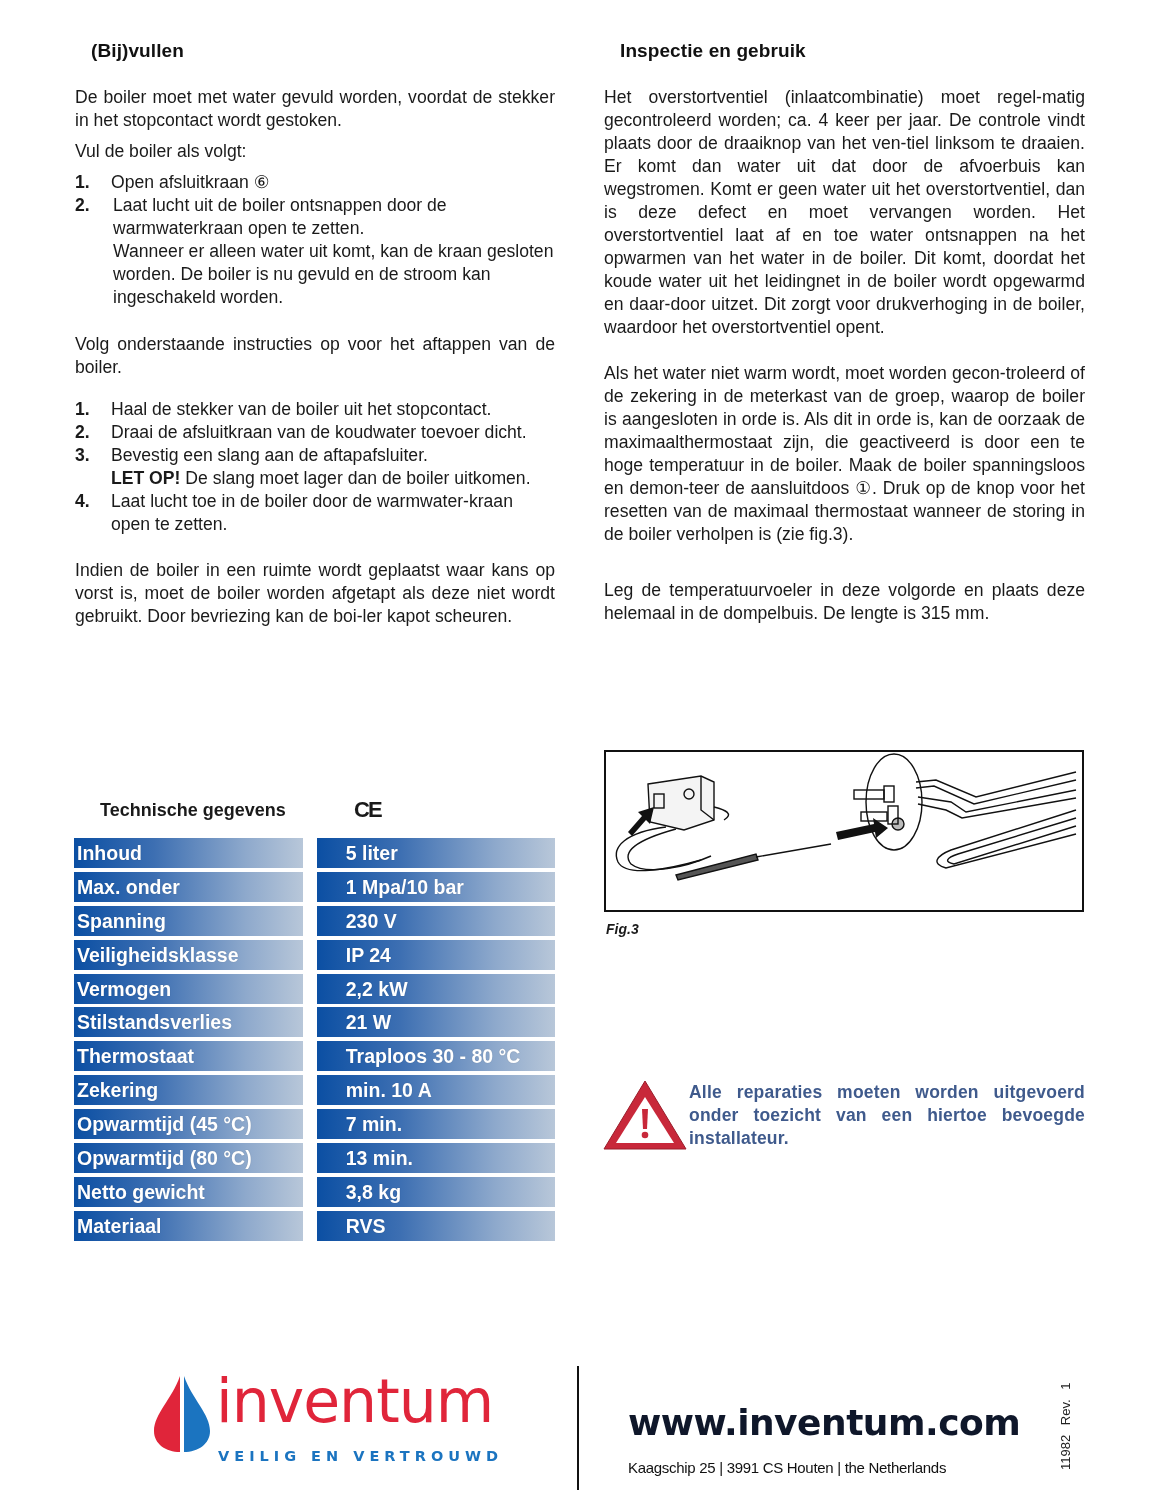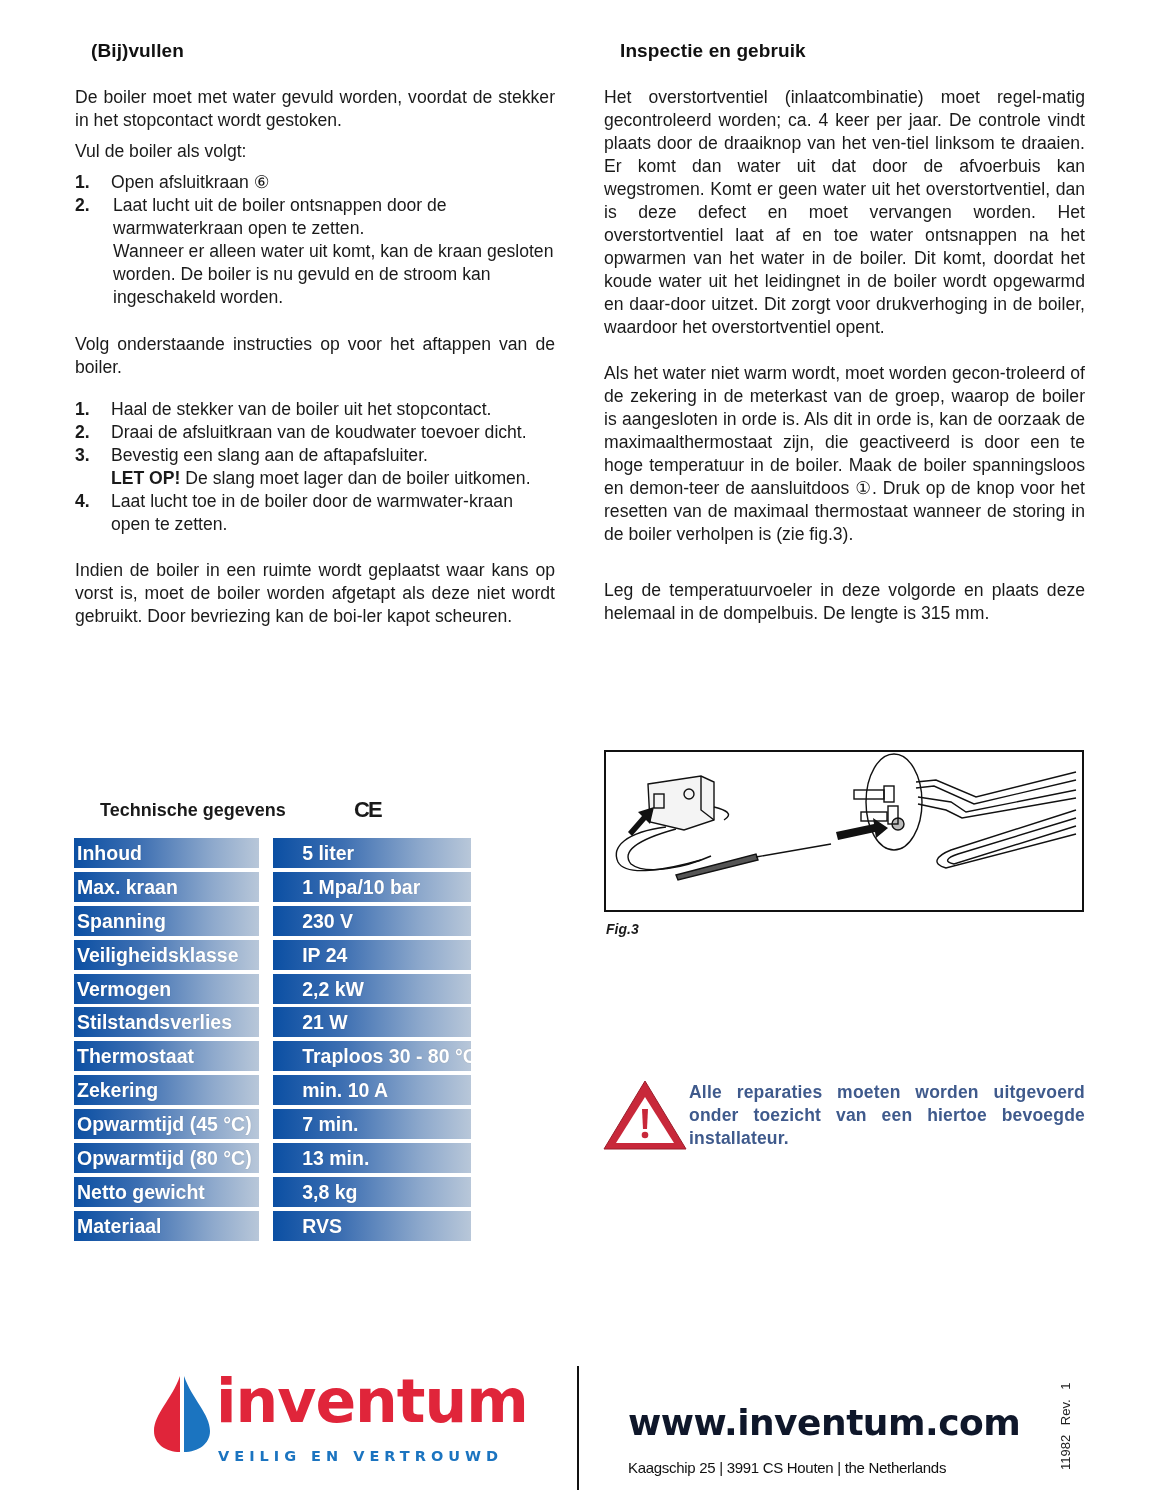--- a/index.html
+++ b/index.html
@@ -13,42 +13,42 @@
   .ol { margin:0; padding:0; list-style:none; }
   .ol li { position:relative; padding-left:36px; font-size:17.6px; line-height:23px; }
   .ol li .num { position:absolute; left:0; top:0; font-weight:bold; }
   .ol li .sub { display:block; }
   .ol li b { font-weight:bold; }
 
   
   #tech-title-row { position:absolute; left:88px; top:798px; width:480px; height:26px;margin-left:12px; }
   #tech-title { position:absolute; left:0; top:2px; font-size:18px; font-weight:bold; }
   #ce-mark { position:absolute; left:254px; top:-1px; font-size:22px; font-weight:bold; letter-spacing:-2px; }
-  #tech-table { position:absolute; left:74px; top:838px; width:397px; }
+  #tech-table { position:absolute; left:74px; top:838px; width:481px; }
   .trow { display:flex; height:30px; margin-bottom:3.9px; }
   .tcell { height:30px; color:#fff; font-weight:bold; font-size:19.5px; line-height:30px;
            background:linear-gradient(to right, #0b4fa3 0%, #3d6fb2 35%, #8ea9cc 75%, #b8c7d9 100%);
            text-shadow:0 0 1px rgba(0,0,0,0.25); white-space:nowrap; overflow:hidden; }
   .tcell.label { width:235px; padding-left:3px; box-sizing:border-box; }
   .tcell.value { width:244px; margin-left:14px; padding-left:29px; box-sizing:border-box; }
 
   
   #figure { position:absolute; left:604px; top:750px; width:480px; height:162px;
             border:2.5px solid #111; box-sizing:border-box; background:#fff; }
   #fig-caption { position:absolute; left:606px; top:921px; font-size:14px; font-weight:bold; font-style:italic; }
 
   
   #warning { position:absolute; left:602px; top:1077px; width:484px; height:80px; }
   #warn-icon { position:absolute; left:0; top:0; width:86px; height:76px; }
   #warn-text { position:absolute; left:87px; top:4px; width:396px; font-size:17.5px; line-height:23px;
                font-weight:bold; color:#3f5a8c; text-align:justify; letter-spacing:0.2px; }
 
   
   #logo { position:absolute; left:150px; top:1370px; width:390px; height:100px; }
-  #logo-word { position:absolute; left:66px; top:-4px; font-size:60px; font-weight:bold; color:#e0253a;
+  #logo-word { position:absolute; left:66px; top:-4px; font-size:60px; font-weight:normal; color:#e0253a;
                font-family:"DejaVu Sans", sans-serif; letter-spacing:-1px; }
   #logo-tag { position:absolute; left:68px; top:78px; font-size:14.5px; font-weight:bold; color:#1b74c0;
               letter-spacing:5px; font-family:"DejaVu Sans", sans-serif; }
   #footer-divider { position:absolute; left:577px; top:1366px; width:2px; height:124px; background:#111; }
   #website { position:absolute; left:628px; top:1402px; font-size:36px; font-weight:bold; color:#0f172a;
              font-family:"DejaVu Sans", sans-serif; letter-spacing:-0.5px; }
   #address { position:absolute; left:628px; top:1459px; font-size:15px; color:#111; letter-spacing:-0.3px; }
   #docref { position:absolute; left:1058px; top:1470px; transform:rotate(-90deg); transform-origin:left top;
             font-size:13px; color:#222; white-space:nowrap; word-spacing:6px; }
 </style>
@@ -97,21 +97,21 @@
 <div id="tech-title-row">
   <span id="tech-title">Technische gegevens</span>
   <span id="ce-mark">CE</span>
 </div>
 <div id="tech-table">
     <div class="trow">
       <div class="tcell label">Inhoud</div>
       <div class="tcell value">5 liter</div>
     </div>
     <div class="trow">
-      <div class="tcell label">Max. kraan</div>
+      <div class="tcell label">Max. onder</div>
       <div class="tcell value">1 Mpa/10 bar</div>
     </div>
     <div class="trow">
       <div class="tcell label">Spanning</div>
       <div class="tcell value">230 V</div>
     </div>
     <div class="trow">
       <div class="tcell label">Veiligheidsklasse</div>
       <div class="tcell value">IP 24</div>
     </div>

